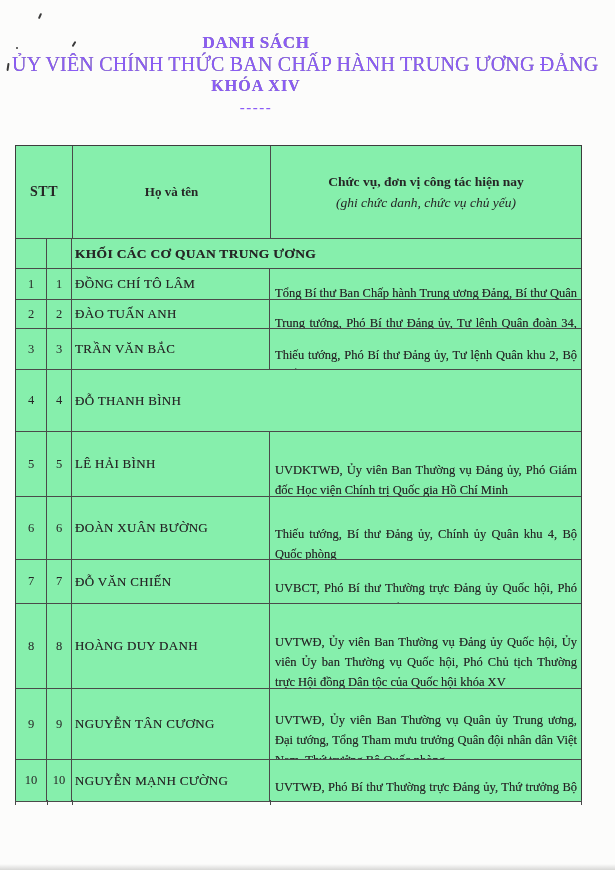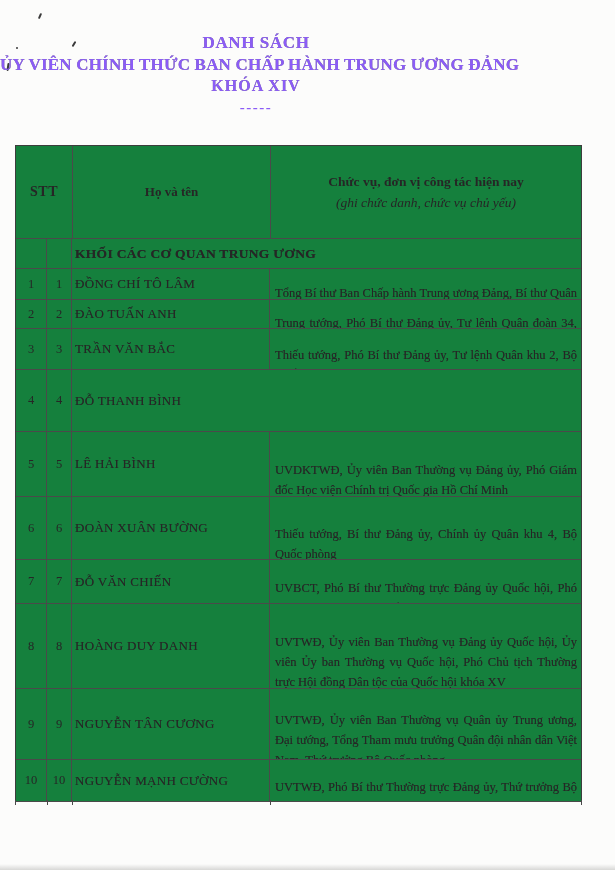--- a/index.html
+++ b/index.html
@@ -24,26 +24,27 @@
     color: #8b5cf6;
   }
   .title-line1 {
     font-size: 17px;
     font-weight: bold;
     letter-spacing: 0.6px;
     line-height: 22px;
     text-shadow: 0 0 0.5px rgba(30,30,30,.6);
   }
   .title-line2 {
-    font-size: 17px;
-    font-weight: bold;
+    font-size: 20px;
+    font-weight: normal;
     letter-spacing: 0.2px;
     line-height: 21px;
     white-space: nowrap;
     text-shadow: 0 0 0.5px rgba(30,30,30,.6);
+    padding-left: 12px;
   }
   .title-line3 {
     font-size: 16px;
     font-weight: bold;
     letter-spacing: 1px;
     line-height: 22px;
     text-shadow: 0 0 0.5px rgba(30,30,30,.6);
   }
   .title-sep {
     font-size: 15px;
@@ -52,21 +53,21 @@
     line-height: 20px;
   }
   
   .doc-table {
     position: absolute;
     left: 15px;
     top: 145px;
     width: 567px;
     border: 1.6px solid #3d3d3d;
     border-bottom: 1px solid #4a4a4a;
-    background: #15803d;
+    background: #86efac;
   }
   .trow { display: flex; width: 100%; border-top: 1px solid #4a4a4a; }
   .trow:first-child { border-top: none; }
   .cell {
     display: flex;
     align-items: center;
     overflow: hidden;
     border-right: 1px solid #4a4a4a;
   }
   .cell:last-child { border-right: none; }

